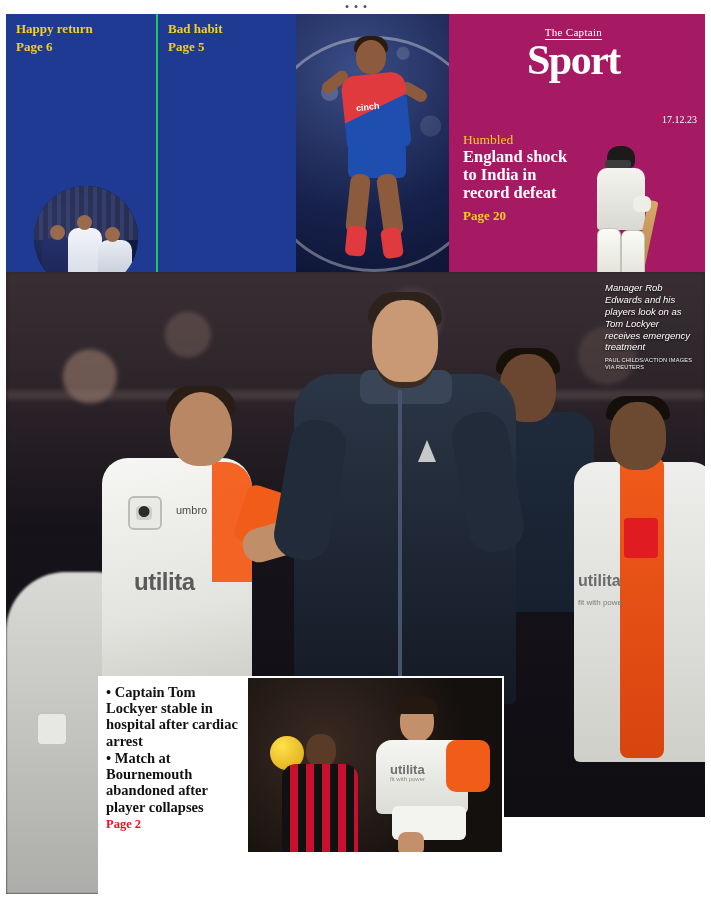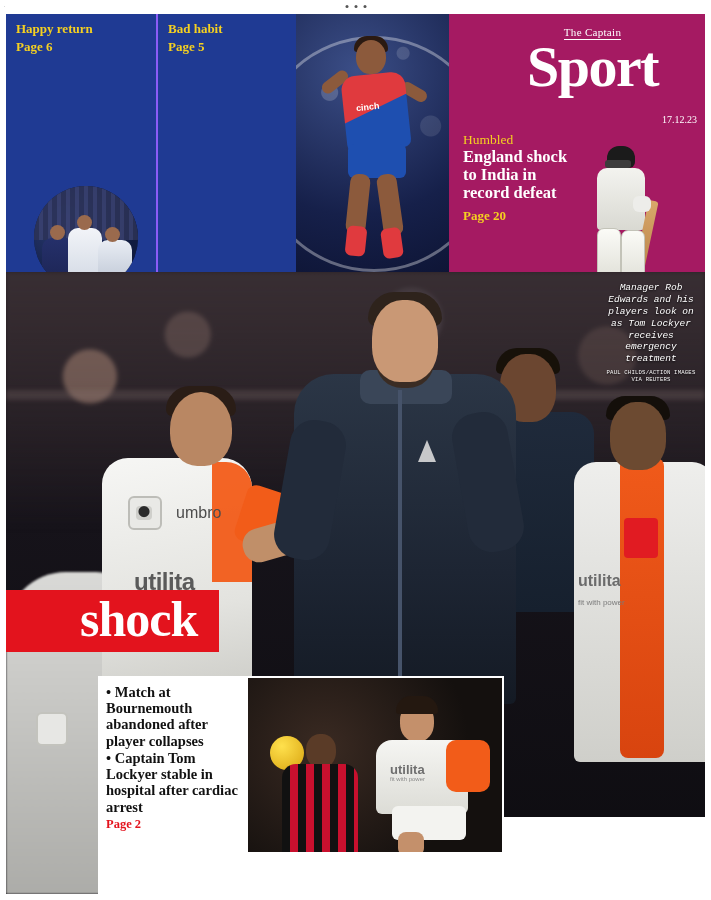--- a/index.html
+++ b/index.html
@@ -64,21 +64,21 @@
     box-sizing: border-box;
   }
   .panel-blue2 {
     width: 140px;
     background: #1f3a93;
     color: #ffffff;
     position: relative;
     overflow: hidden;
     padding: 8px 6px 0 10px;
     box-sizing: border-box;
-    border-left: 2px solid #8b5cf6;
+    border-left: 2px solid #22c55e;
   }
   .kicker {
     color: #f5d021;
     font-weight: bold;
     font-size: 13px;
     line-height: 1.05;
     margin-bottom: 3px;
     font-family: "Liberation Serif", serif;
   }
   .blurb {
@@ -253,21 +253,21 @@
     font-family: "Liberation Serif", serif;
   }
   .observer-the {
     font-size: 11px;
     letter-spacing: .3px;
     border-bottom: 1px solid #ffffff;
     padding-bottom: 1px;
     display: inline-block;
   }
   .sport-word {
-    font-size: 58px;
+    font-size: 42px;
     font-weight: bold;
     line-height: .86;
     letter-spacing: -1.5px;
     margin-top: 2px;
     font-family: "Liberation Serif", serif;
   }
   .sport-date {
     position: absolute;
     right: 8px; top: 100px;
     font-size: 10px;
@@ -395,21 +395,21 @@
     background: #e9e9e6; border: 2px solid #bdbdb8; border-radius: 6px;
   }
   .pl-badge:after {
     content: ""; position: absolute; left: 6px; top: 8px;
     width: 16px; height: 14px;
     background: radial-gradient(circle at 50% 40%, #2b2b2b 0 5px, transparent 6px), #cfcfcb;
     border-radius: 4px;
   }
   .pl-umbro {
     position: absolute; left: 84px; top: 112px;
-    font-size: 16px; color: #4c4c4c; font-family: "Liberation Sans", sans-serif;
+    font-size: 11px; color: #4c4c4c; font-family: "Liberation Sans", sans-serif;
   }
   .pl-utilita {
     position: absolute; left: 42px; top: 176px;
     font-size: 24px; font-weight: bold; color: #5a5a5a;
     font-family: "Liberation Sans", sans-serif;
     letter-spacing: -0.5px;
   }
   .pl-arm {
     position: absolute; left: 150px; top: 130px; width: 78px; height: 34px;
     background: #c08f69; border-radius: 16px; transform: rotate(-16deg);
@@ -533,23 +533,22 @@
 
   
   .photo-credit {
     position: absolute;
     right: 8px; top: 10px;
     width: 92px;
     color: #ffffff;
     font-style: italic;
     font-size: 9.5px;
     line-height: 1.25;
-    font-family: Liberation Mono, monospace;
+    font-family: Liberation Sans, sans-serif;
     text-shadow: 0 1px 2px rgba(0,0,0,.8);
-    text-align: center;
   }
   .photo-credit .agency {
     font-style: normal;
     font-size: 5.6px;
     letter-spacing: .2px;
     margin-top: 4px;
     opacity: .95;
   }
 
   
@@ -791,25 +790,24 @@
       <div class="mgr-hair"></div>
       <div class="mgr-head"></div>
       <div class="mgr-legs"></div>
     </div>
 
     <div class="photo-credit">
       <span>Manager Rob Edwards and his players look on as Tom Lockyer receives emergency treatment</span>
       <div class="agency">PAUL CHILDS/ACTION IMAGES VIA REUTERS</div>
     </div>
 
-    <div class="headline2">shock</div>
 
     <div class="bullets">
+      <div>• Captain Tom Lockyer stable in hospital after cardiac arrest</div>
       <div>• Match at Bournemouth abandoned after player collapses</div>
-      <div>• Captain Tom Lockyer stable in hospital after cardiac arrest</div>
       <div class="page">Page 2</div>
     </div>
 
     <div class="inset">
       <div class="in-bg"></div>
       <div class="in-ball"></div>
       <div class="in-oppo-head"></div>
       <div class="in-oppo"></div>
       <div class="in-player-head"></div>
       <div class="in-player-hair"></div>

